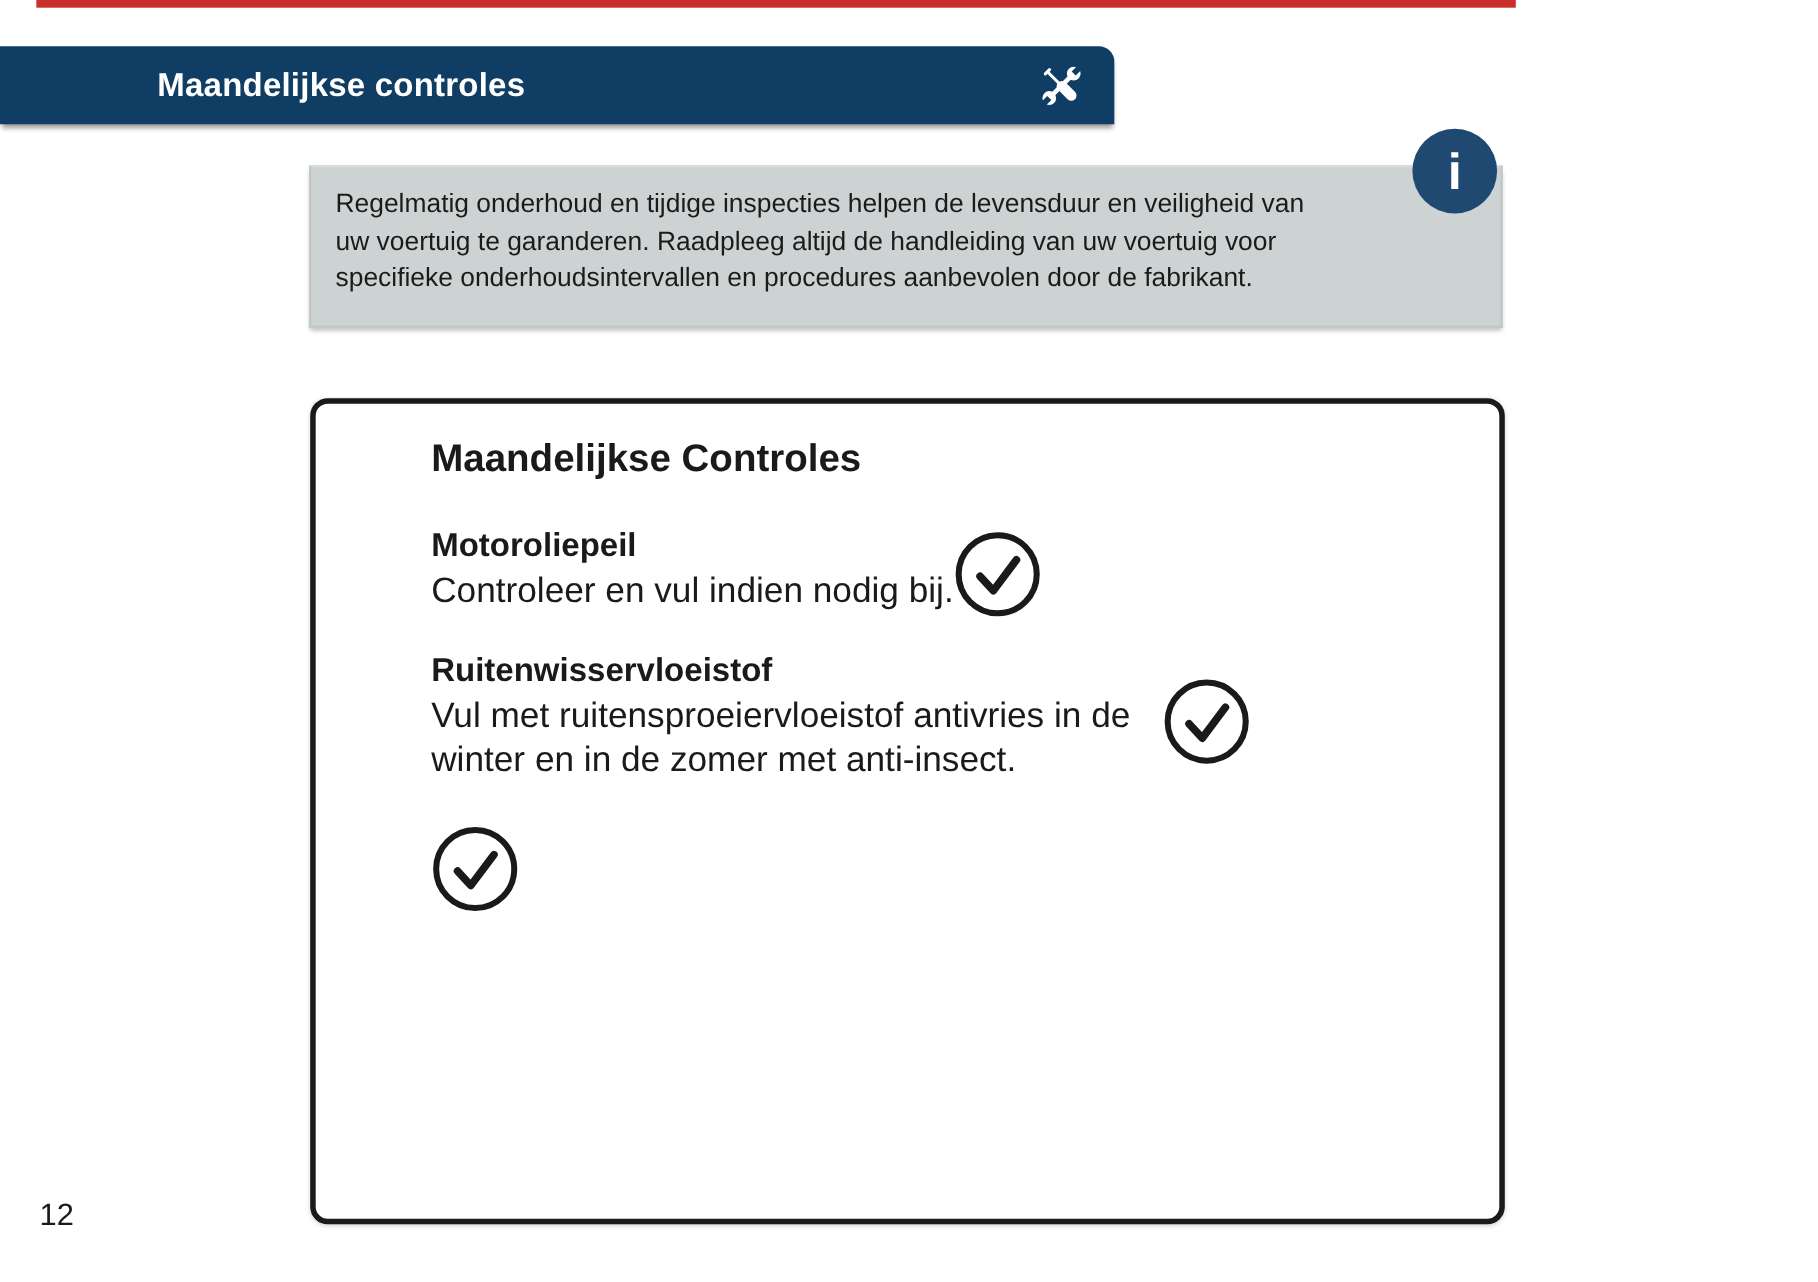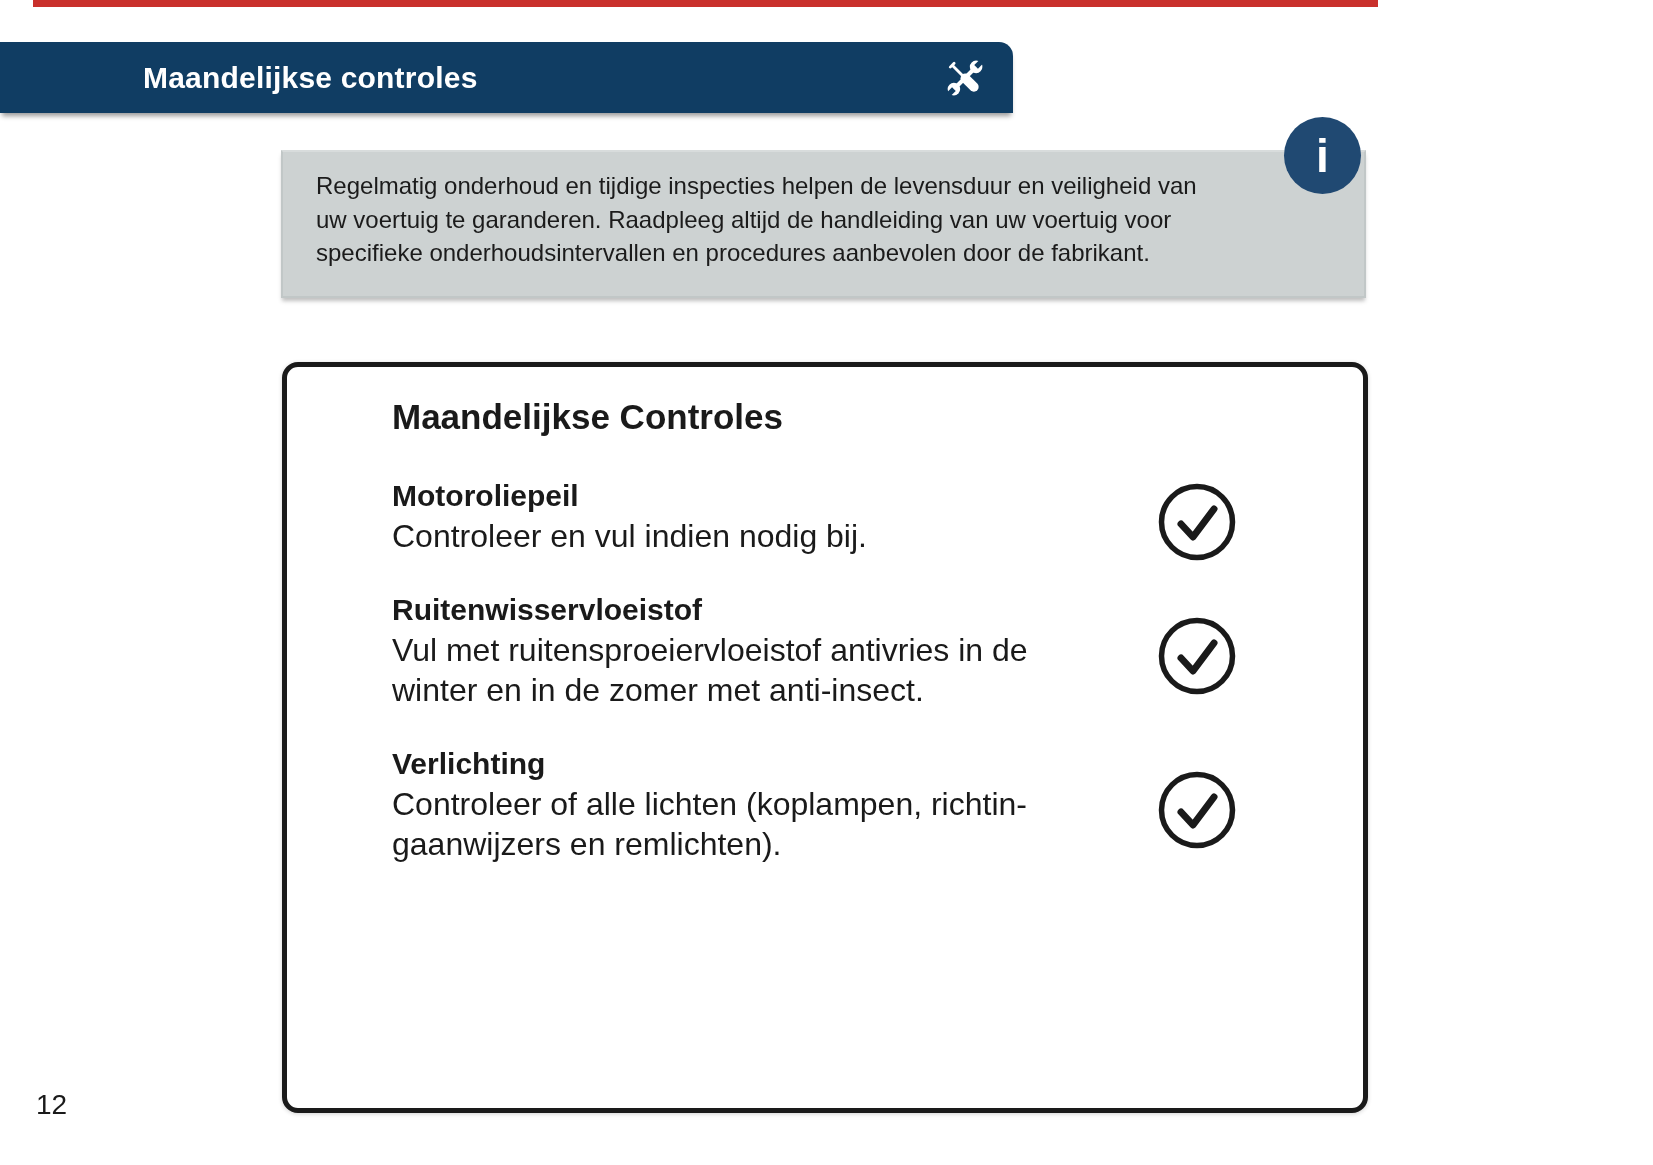--- a/index.html
+++ b/index.html
@@ -40,21 +40,21 @@
   }
 
   
   .info-box {
     position:absolute; left:281px; top:150px;
     width:1085px; height:148px;
     background:#cdd2d2;
     border:2px solid #c1c7c7;
     border-top-color:#d8dcdc;
     border-radius:0;
-    padding:17px 150px 26px 33px;
+    padding:17px 150px 26px 22px;
     box-shadow:0 4px 4px -1px rgba(0,0,0,0.25);
     font-size:24px; line-height:33.5px; color:#1b1b1b;
   }
   .info-badge {
     position:absolute; left:1284px; top:117px;
     width:77px; height:77px;
     background:#204972;
     border-radius:50%;
     display:flex; align-items:center; justify-content:center;
     color:#ffffff; font-size:46px; font-weight:bold;
@@ -69,21 +69,21 @@
     border:5px solid #1a1a1a;
     border-radius:16px;
     padding:29px 0 0 105px;
     box-shadow:0 1px 4px rgba(0,0,0,0.18);
   }
   .card-title {
     font-size:35px; font-weight:bold; line-height:42px;
     margin-bottom:38px;
   }
   .check-row {
-    display:flex; align-items:center; justify-content:space-between;
+    display:flex; align-items:center; 
     padding-right:126px;
     margin-bottom:34px;
   }
   .check-text { max-width:665px; }
   .check-item-title {
     font-size:30px; font-weight:bold; line-height:40px;
   }
   .check-item-desc {
     font-size:32px; line-height:40px;
   }
@@ -150,24 +150,20 @@
       <div class="check-item-desc">Vul met ruitensproeiervloeistof antivries in de winter en in de zomer met anti-insect.</div>
     </div>
     <svg class="check-badge" viewBox="0 0 80 80" aria-hidden="true">
       <circle cx="40" cy="40" r="35.5" fill="none" stroke="#1a1a1a" stroke-width="5.5"></circle>
       <path d="M24 42 L36 55 L57 27" fill="none" stroke="#1a1a1a" stroke-width="7" stroke-linecap="round" stroke-linejoin="round"></path>
     </svg>
   </div>
 
 
   <div class="check-row">
-    <div class="check-text">
-      <div class="check-item-title">Verlichting</div>
-      <div class="check-item-desc">Controleer of alle lichten (koplampen, richtin­gaanwijzers en remlichten).</div>
-    </div>
     <svg class="check-badge" viewBox="0 0 80 80" aria-hidden="true">
       <circle cx="40" cy="40" r="35.5" fill="none" stroke="#1a1a1a" stroke-width="5.5"></circle>
       <path d="M24 42 L36 55 L57 27" fill="none" stroke="#1a1a1a" stroke-width="7" stroke-linecap="round" stroke-linejoin="round"></path>
     </svg>
   </div>
 </div>
 
 <div class="page-number">12</div>
 
 </body></html>

